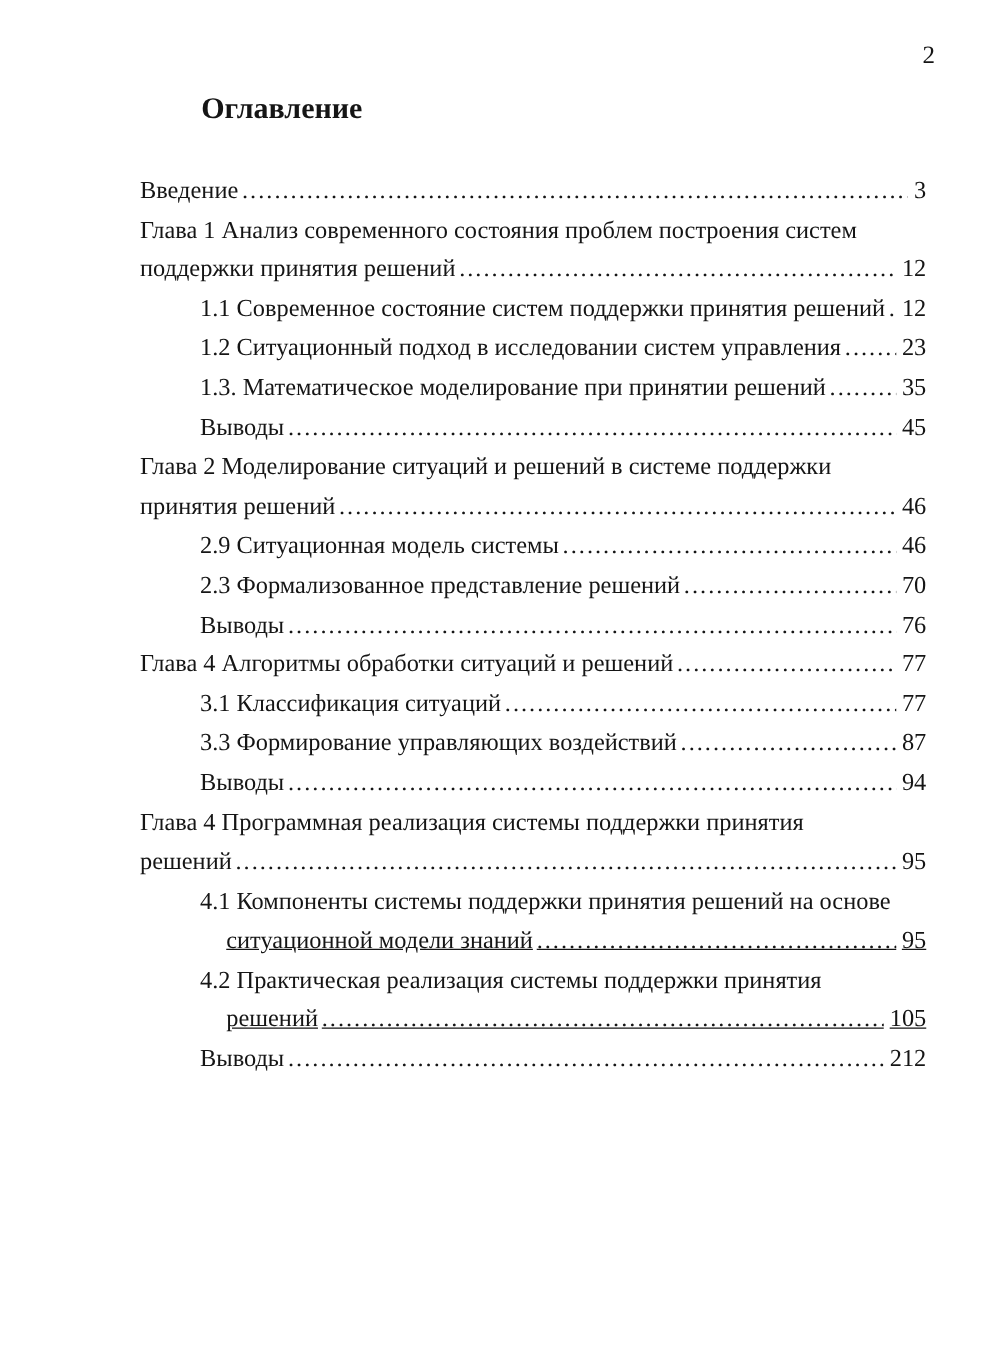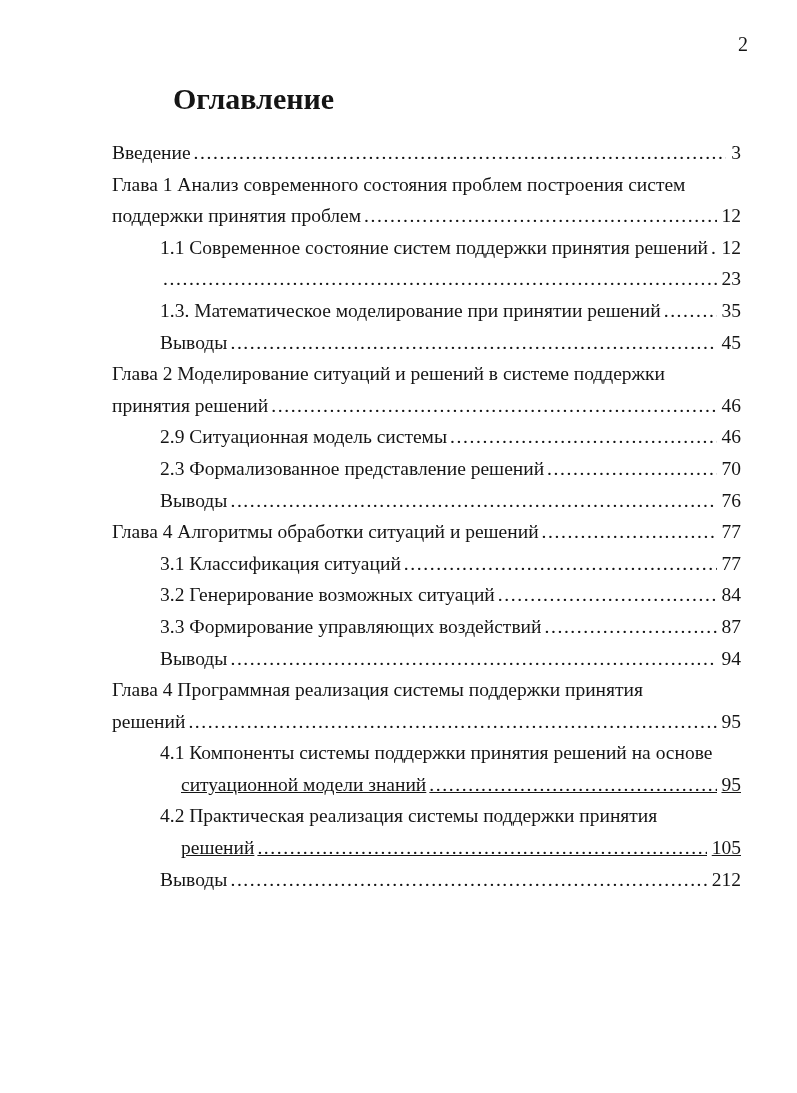--- a/index.html
+++ b/index.html
@@ -20,22 +20,22 @@
     position: absolute;
     top: 33px;
     right: 49px;
     font-size: 20px;
     line-height: 22px;
   }
   .doc-title {
     position: absolute;
     top: 69px;
     left: 157px;
-    margin: 16px;
-    font-size: 30px;
+    margin: 4px;
+    font-size: 24px;
     font-weight: bold;
     line-height: 28px;
   }
   .toc {
     position: absolute;
     top: 137px;
     left: 112px;
     width: 629px;
     font-size: 19.5px;
   }
@@ -76,30 +76,31 @@
   <div class="toc">
       <div class="row i0">
         <span class="t">Введение</span>
         <span class="dots"></span>
         <span class="pg">3</span>
       </div>
       <div class="row i0">
         <span class="t">Глава 1 Анализ современного состояния проблем построения систем</span>
       </div>
       <div class="row i0">
-        <span class="t">поддержки принятия проблем</span>
+        <span class="t">поддержки принятия решений</span>
         <span class="dots"></span>
         <span class="pg">12</span>
       </div>
       <div class="row i1">
         <span class="t">1.1 Современное состояние систем поддержки принятия решений</span>
         <span class="dots"></span>
         <span class="pg">12</span>
       </div>
       <div class="row i1">
+        <span class="t">1.2 Ситуационный подход в исследовании систем управления</span>
         <span class="dots"></span>
         <span class="pg">23</span>
       </div>
       <div class="row i1">
         <span class="t">1.3. Математическое моделирование при принятии решений</span>
         <span class="dots"></span>
         <span class="pg">35</span>
       </div>
       <div class="row i1">
         <span class="t">Выводы</span>
@@ -133,25 +134,20 @@
         <span class="t">Глава 4 Алгоритмы обработки ситуаций и решений</span>
         <span class="dots"></span>
         <span class="pg">77</span>
       </div>
       <div class="row i1">
         <span class="t">3.1 Классификация ситуаций</span>
         <span class="dots"></span>
         <span class="pg">77</span>
       </div>
       <div class="row i1">
-        <span class="t">3.2 Генерирование возможных ситуаций</span>
-        <span class="dots"></span>
-        <span class="pg">84</span>
-      </div>
-      <div class="row i1">
         <span class="t">3.3 Формирование управляющих воздействий</span>
         <span class="dots"></span>
         <span class="pg">87</span>
       </div>
       <div class="row i1">
         <span class="t">Выводы</span>
         <span class="dots"></span>
         <span class="pg">94</span>
       </div>
       <div class="row i0">

